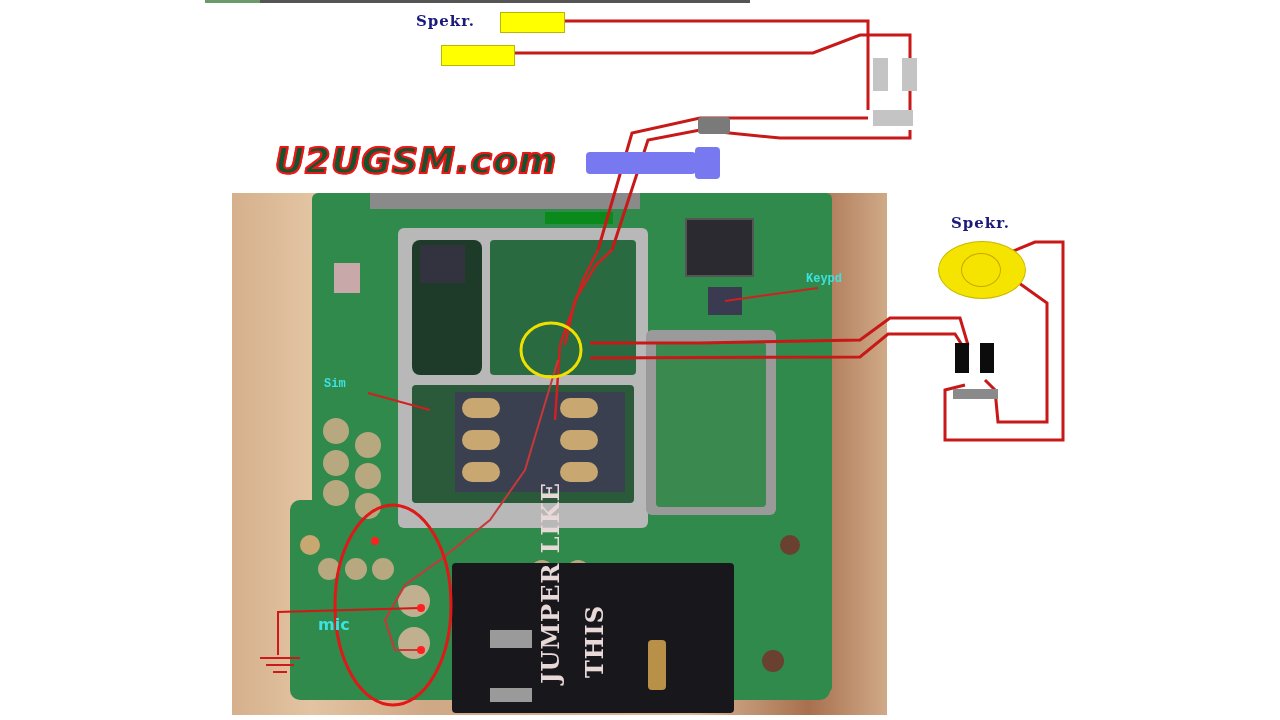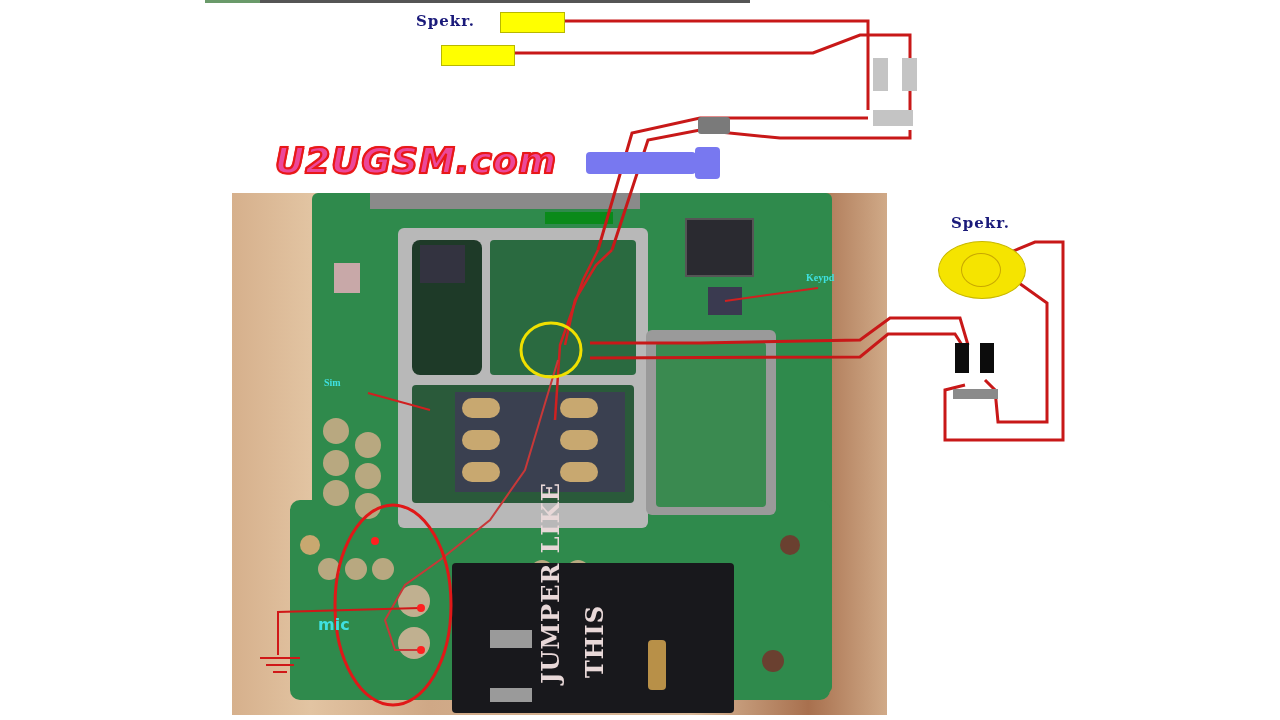--- a/index.html
+++ b/index.html
@@ -1,21 +1,21 @@
 <!DOCTYPE html>
 <html><head>
 <meta charset="utf-8">
 <style>
   html, body { margin:0; padding:0; }
   body { width:1280px; height:720px; background:#ffffff; position:relative; overflow:hidden; font-family:"DejaVu Serif", serif; }
   .abs { position:absolute; }
   svg { position:absolute; left:0; top:0; }
   .label-navy { color:#1a1a7a; font-weight:bold; font-family:"DejaVu Serif", serif; font-size:15px; letter-spacing:1px; }
-  .label-cyan { color:#3fe0e0; font-weight:bold; font-family:Liberation Serif, serif; font-size:10px; }
-  .brand { font-family:"DejaVu Sans", sans-serif; font-weight:bold; font-style:italic; font-size:36px; color:#ec4899;
+  .label-cyan { color:#3fe0e0; font-weight:bold; font-family:Liberation Mono, monospace; font-size:12px; }
+  .brand { font-family:"DejaVu Sans", sans-serif; font-weight:bold; font-style:italic; font-size:36px; color:#14532d;
            -webkit-text-stroke:2px #e81818; text-shadow: 0 0 2px #ff4040, 1px 1px 0 #e81818, -1px -1px 0 #e81818; letter-spacing:1px; }
   .vert { writing-mode:vertical-rl; font-family:"DejaVu Serif", serif; font-weight:bold; font-size:24px; color:#e8d8d8; letter-spacing:1px; }
 </style>
 </head>
 <body>
 
 <div class="abs" style="left:205px;top:0;width:545px;height:3px;background:#555;"></div>
 <div class="abs" style="left:205px;top:0;width:55px;height:3px;background:#6a9a6a;"></div>
 
 <div class="abs" style="left:232px;top:193px;width:655px;height:522px;background:linear-gradient(90deg,#d6b08c 0%,#e2c4a2 12%,#cfa886 30%,#d8b898 70%,#a8704e 88%,#d0aa88 100%);"></div>

